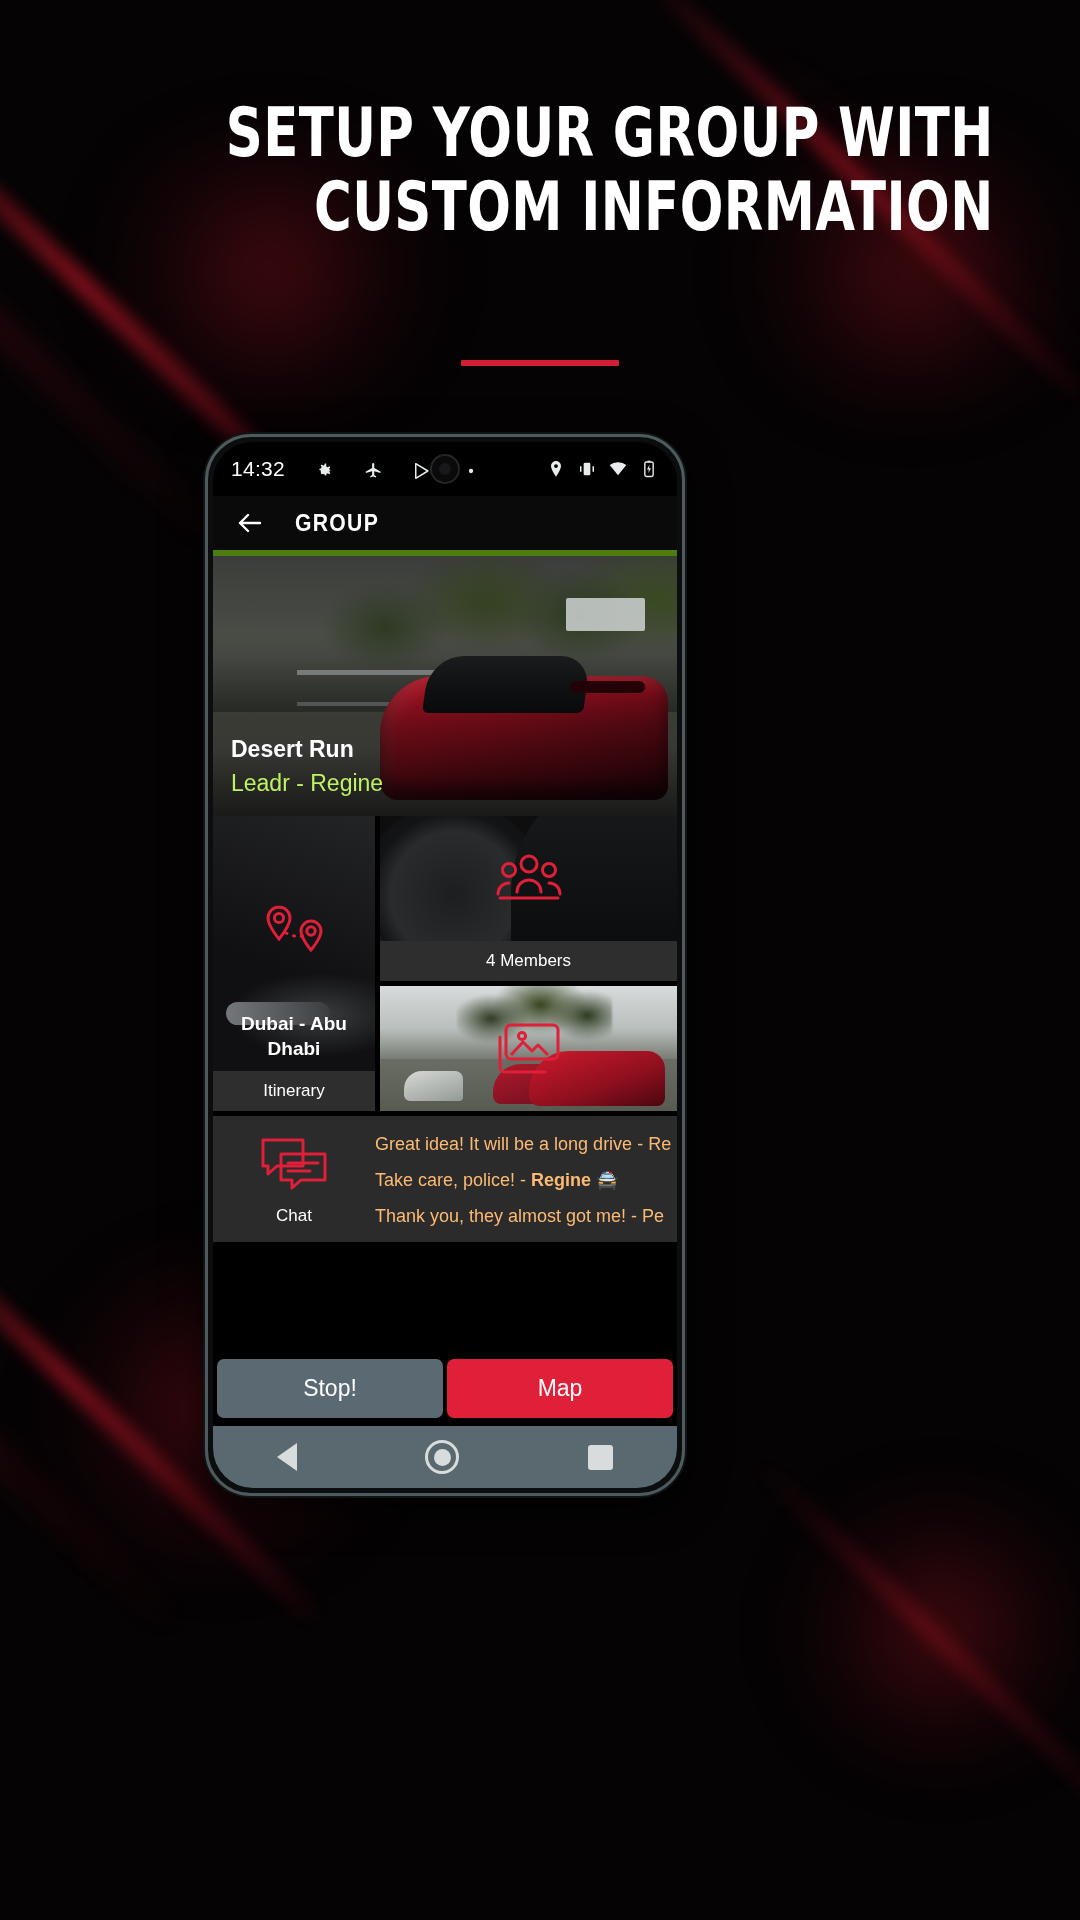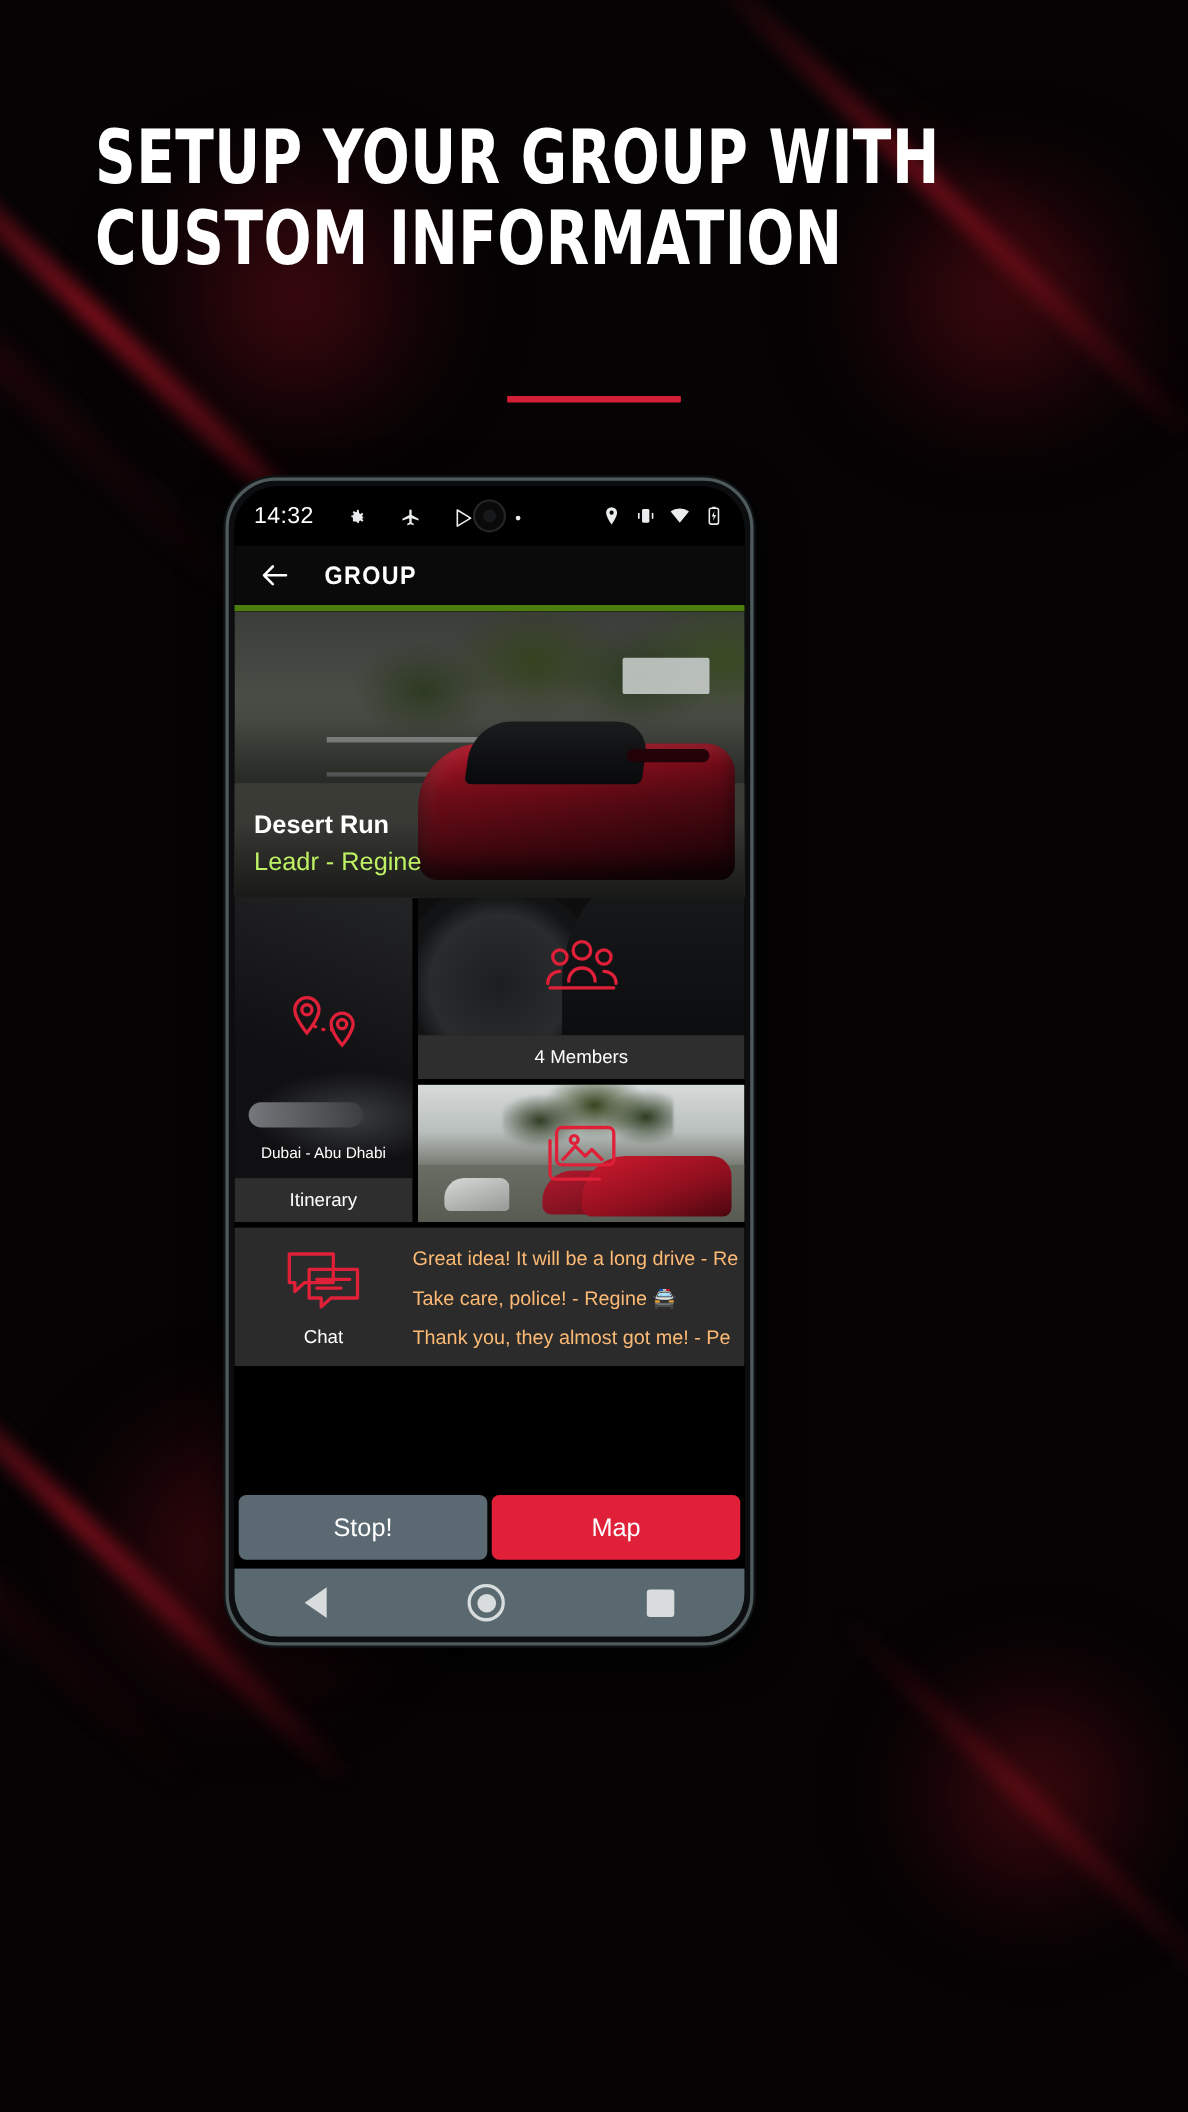--- a/index.html
+++ b/index.html
@@ -32,21 +32,21 @@
     filter:blur(28px);
   }
   .gp1 { left:60px;  top:120px;  width:420px; height:300px; }
   .gp2 { left:700px; top:120px;  width:420px; height:300px; }
   .gp3 { left:20px;  top:1240px; width:400px; height:340px; }
   .gp4 { left:760px; top:1480px; width:360px; height:300px; }
 
   
   #headline {
     position:absolute; left:0; right:0; top:96px;
-    text-align:left; z-index:5;margin-top:11px;
+    text-align:right; z-index:5;
   }
   #headline .hl-line {
     display:block;
     color:#ffffff;
     font-family:"Liberation Sans Narrow","DejaVu Sans Condensed","Liberation Sans", sans-serif;
     font-weight:700;
     font-size:68px;
     line-height:74px;
     letter-spacing:0.5px;
     transform:scaleX(0.84);
@@ -177,21 +177,21 @@
     background:
       radial-gradient(ellipse 130px 60px at 66% 78%, #3a3c3e 0%, rgba(58,60,62,0) 70%),
       linear-gradient(200deg,#232426 0%,#101012 60%);
   }
   .itin-art .light {
     position:absolute; left:8%; bottom:18%; width:64%; height:9%;
     background:linear-gradient(90deg,#8e9296,#3d4042); border-radius:14px; opacity:.8; filter:blur(.5px);
   }
   .itin-art .label {
     position:absolute; left:0; right:0; bottom:10px; text-align:center;
-    color:#fff; font-size:14px; font-weight:400; line-height:25px; padding:0 8px; z-index:3;
+    color:#fff; font-size:19px; font-weight:700; line-height:25px; padding:0 8px; z-index:3;
   }
   .pin-ico { position:absolute; left:50%; top:34%; transform:translateX(-50%); z-index:2; }
 
   
   .mem-art { height:125px; background:#0e0e0f; }
   .mem-art .wheel {
     position:absolute; left:-6%; top:-12%; width:62%; height:150%;
     border-radius:50%;
     background:radial-gradient(circle at 50% 50%, #1d1e20 0%, #2a2b2d 48%, #131415 62%, #0c0c0d 100%);
   }
@@ -233,21 +233,21 @@
 
   
   #chat {
     margin-top:5px; background:#2b2b2b; display:flex; align-items:stretch;
     padding:16px 0 14px 0; flex:0 0 auto;
   }
   #chat .left { width:162px; flex:0 0 162px; display:flex; flex-direction:column; align-items:center; justify-content:center; gap:10px; }
   #chat .left .lbl { color:#fff; font-size:17px; }
   #chat .msgs { flex:1 1 auto; display:flex; flex-direction:column; justify-content:center; gap:12px; padding-right:10px; overflow:hidden; }
   #chat .msg { color:#fdba74; font-size:18px; line-height:24px; white-space:nowrap; }
-  #chat .msg b { font-weight:400; }
+  #chat .msg b { font-weight:700; }
 
   #spacer { flex:1 1 auto; background:#000; min-height:16px; }
 
   
   #actions { display:flex; gap:4px; padding:4px 4px 8px 4px; background:#000; flex:0 0 auto; }
   .btn {
     flex:1 1 0; text-align:center; padding:16px 0;
     font-size:23px; color:#fff; border-radius:7px; border:none; cursor:pointer;
     font-family:"Liberation Sans", sans-serif;
   }

